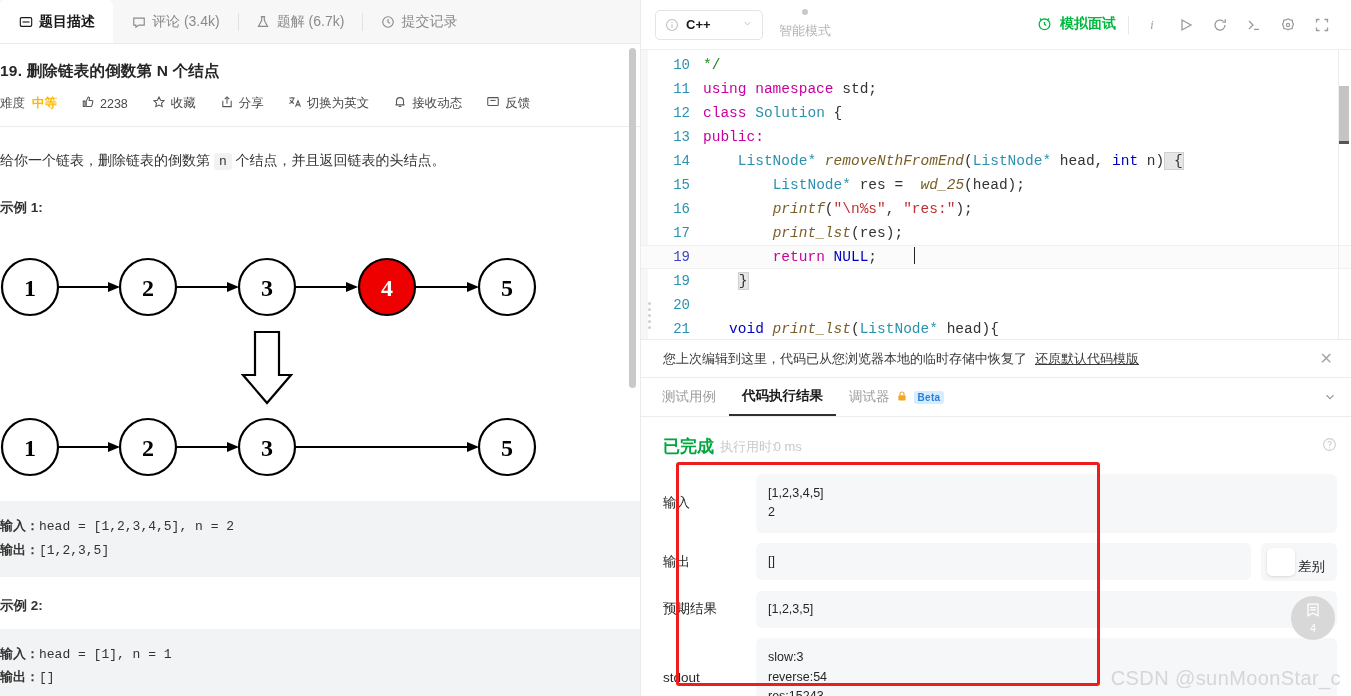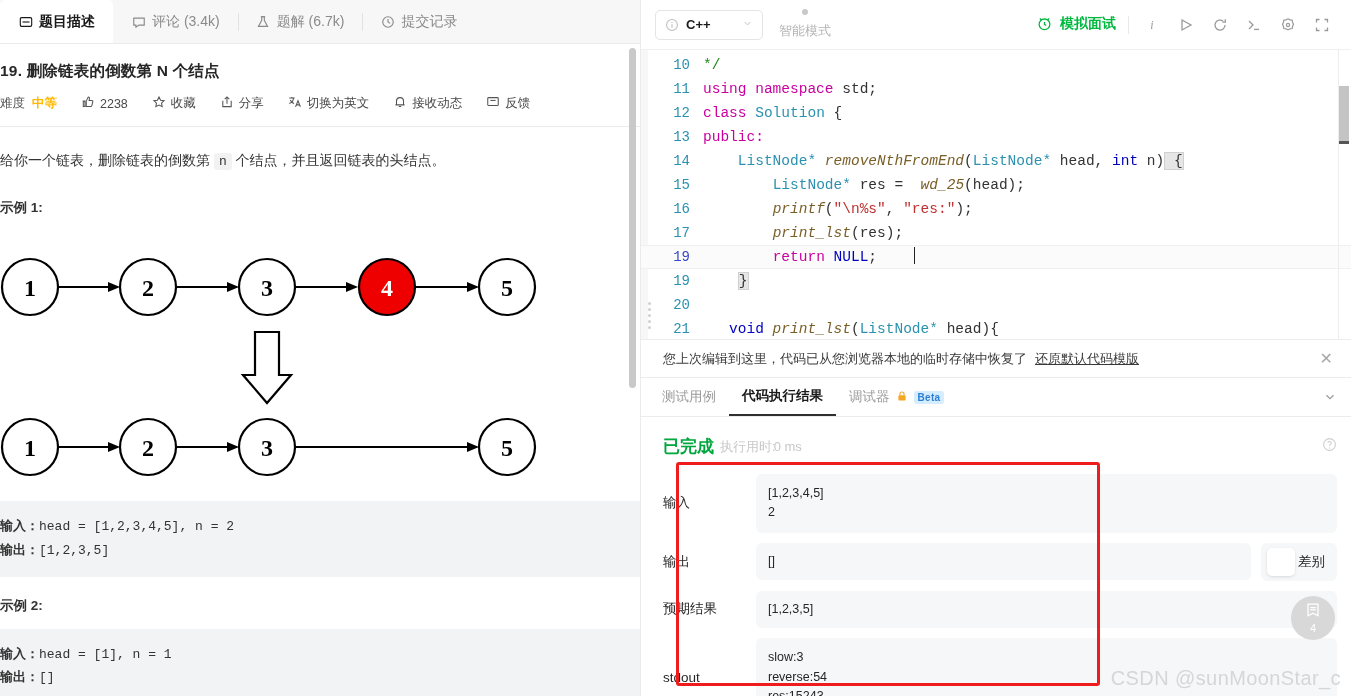--- a/index.html
+++ b/index.html
@@ -235,21 +235,21 @@
   .frow { display: flex; align-items: center; margin-bottom: 10px; }
   .flabel { width: 93px; min-width: 93px; font-size: 13.5px; color: #262626; }
   .fval {
     flex: 1; background: #f6f7f8; border-radius: 6px;
     padding: 9px 12px; font-size: 12.5px; color: #262626;
     font-family: "Liberation Sans", sans-serif; line-height: 1.55;
     min-height: 32px;
   }
   .frow.tall .fval { padding: 10px 12px; }
   .diff-btn {
-    margin-left: 10px; display: flex; align-items: center; gap: 3px;
+    margin-left: 10px; display: flex; align-items: flex-end; gap: 3px;
     background: #f6f7f8; border-radius: 6px; padding: 5px 12px 5px 6px; cursor: pointer;
   }
   .diff-sw {
     width: 28px; height: 28px; background: #fff; border-radius: 5px;
     box-shadow: 0 1px 3px rgba(0,0,0,.12);
   }
   .diff-lbl { font-size: 13.5px; color: #262626; }
 
   .float-btn {
     position: absolute; right: 16px; bottom: 56px;

